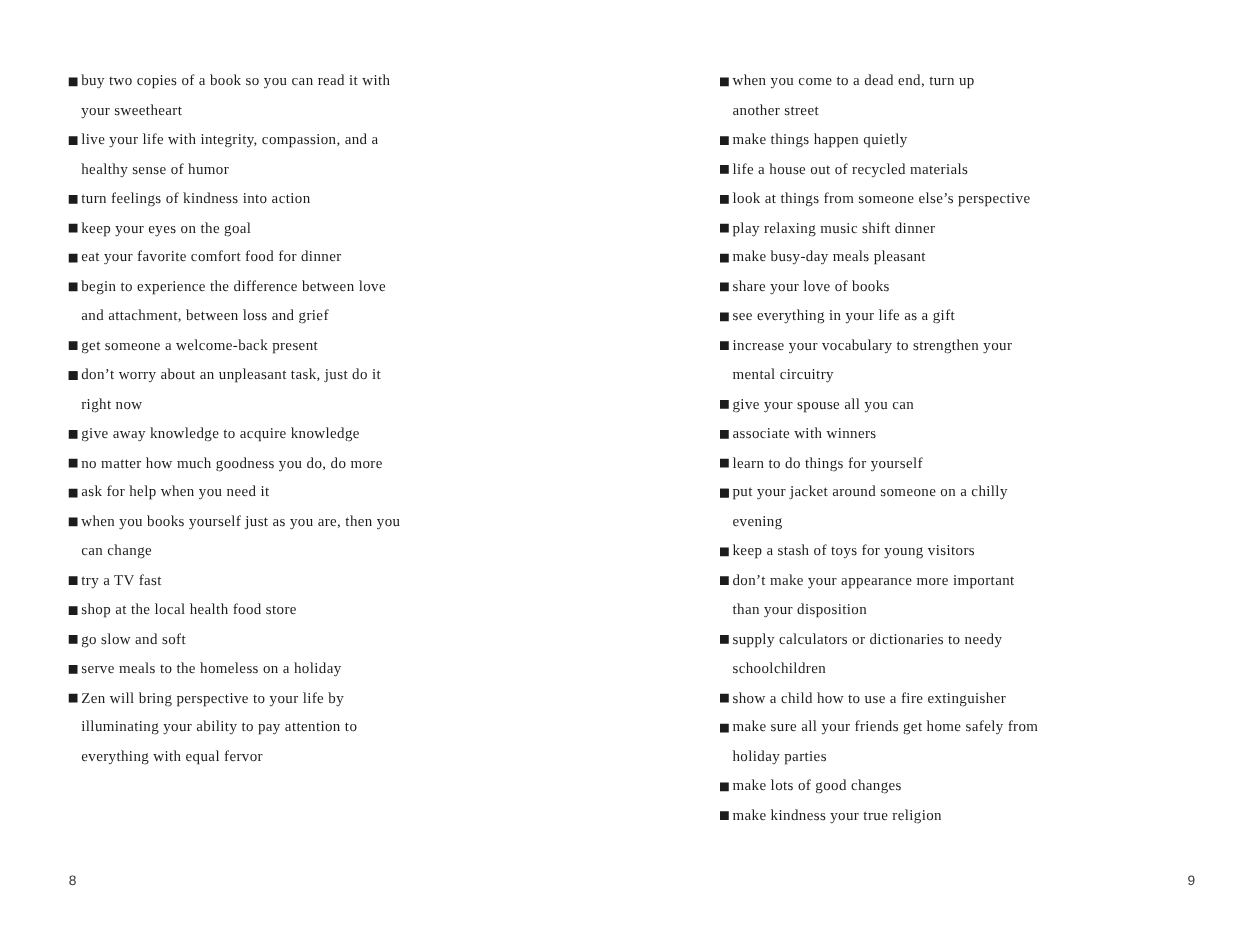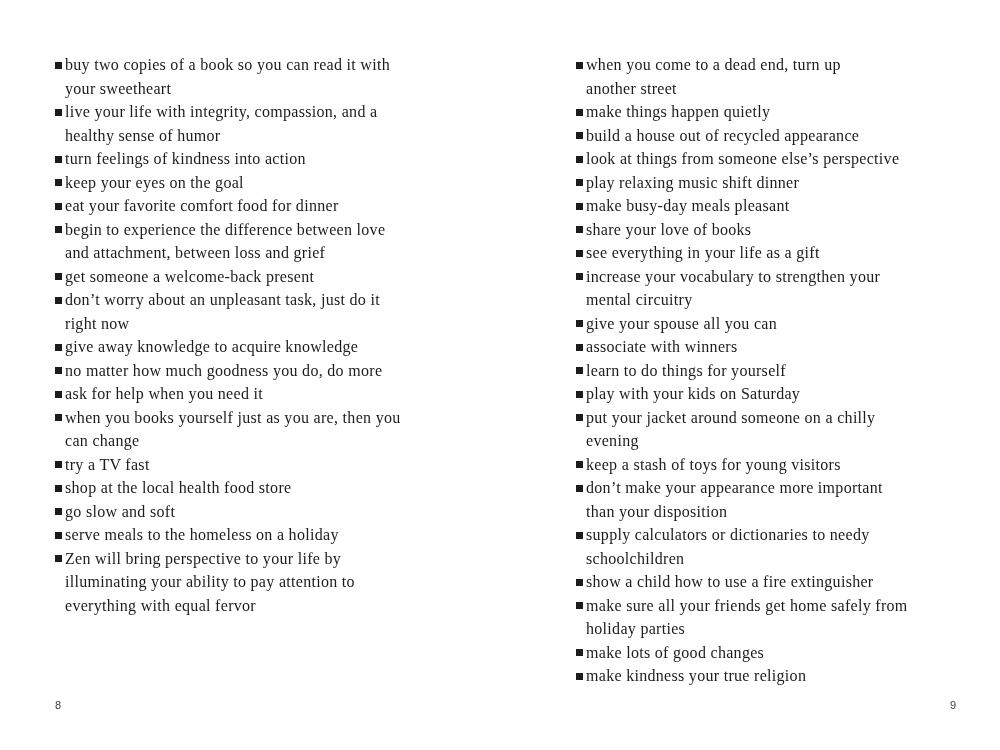--- a/index.html
+++ b/index.html
@@ -34,21 +34,21 @@
     position: absolute;
     top: 53px;
   }
   .page-left ul.tip-list  { left: 55px; width: 438px; }
   .page-right ul.tip-list { left: 60px; width: 418px; }
 
   li.tip {
     position: relative;
     padding-left: 10px;
     margin: 0;
-    font-size: 16px;
+    font-size: 12px;
     line-height: 23.5px;
     letter-spacing: 0.3px;
   }
   .bullet {
     position: absolute;
     left: 0;
     top: 8.5px;
     width: 7px;
     height: 7px;
     background: #1c1c1c;
@@ -102,32 +102,32 @@
 everything with equal fervor</span></li>
       </ul>
     <div class="page-number page-number-left">8</div>
   </section>
 
   <section class="page page-right">
     <ul class="tip-list">
         <li class="tip"><span class="bullet"></span><span class="tip-text">when you come to a dead end, turn up
 another street</span></li>
         <li class="tip"><span class="bullet"></span><span class="tip-text">make things happen quietly</span></li>
-        <li class="tip"><span class="bullet"></span><span class="tip-text">build a house out of recycled appearance</span></li>
+        <li class="tip"><span class="bullet"></span><span class="tip-text">life a house out of recycled materials</span></li>
         <li class="tip"><span class="bullet"></span><span class="tip-text">look at things from someone else’s perspective</span></li>
         <li class="tip"><span class="bullet"></span><span class="tip-text">play relaxing music shift dinner</span></li>
         <li class="tip"><span class="bullet"></span><span class="tip-text">make busy-day meals pleasant</span></li>
         <li class="tip"><span class="bullet"></span><span class="tip-text">share your love of books</span></li>
         <li class="tip"><span class="bullet"></span><span class="tip-text">see everything in your life as a gift</span></li>
         <li class="tip"><span class="bullet"></span><span class="tip-text">increase your vocabulary to strengthen your
 mental circuitry</span></li>
         <li class="tip"><span class="bullet"></span><span class="tip-text">give your spouse all you can</span></li>
         <li class="tip"><span class="bullet"></span><span class="tip-text">associate with winners</span></li>
         <li class="tip"><span class="bullet"></span><span class="tip-text">learn to do things for yourself</span></li>
-        <li class="tip"><span class="bullet"></span><span class="tip-text">play with your kids on Saturday</span></li>
+        <li class="tip"><span class="bullet"></span></li>
         <li class="tip"><span class="bullet"></span><span class="tip-text">put your jacket around someone on a chilly
 evening</span></li>
         <li class="tip"><span class="bullet"></span><span class="tip-text">keep a stash of toys for young visitors</span></li>
         <li class="tip"><span class="bullet"></span><span class="tip-text">don’t make your appearance more important
 than your disposition</span></li>
         <li class="tip"><span class="bullet"></span><span class="tip-text">supply calculators or dictionaries to needy
 schoolchildren</span></li>
         <li class="tip"><span class="bullet"></span><span class="tip-text">show a child how to use a fire extinguisher</span></li>
         <li class="tip"><span class="bullet"></span><span class="tip-text">make sure all your friends get home safely from
 holiday parties</span></li>

